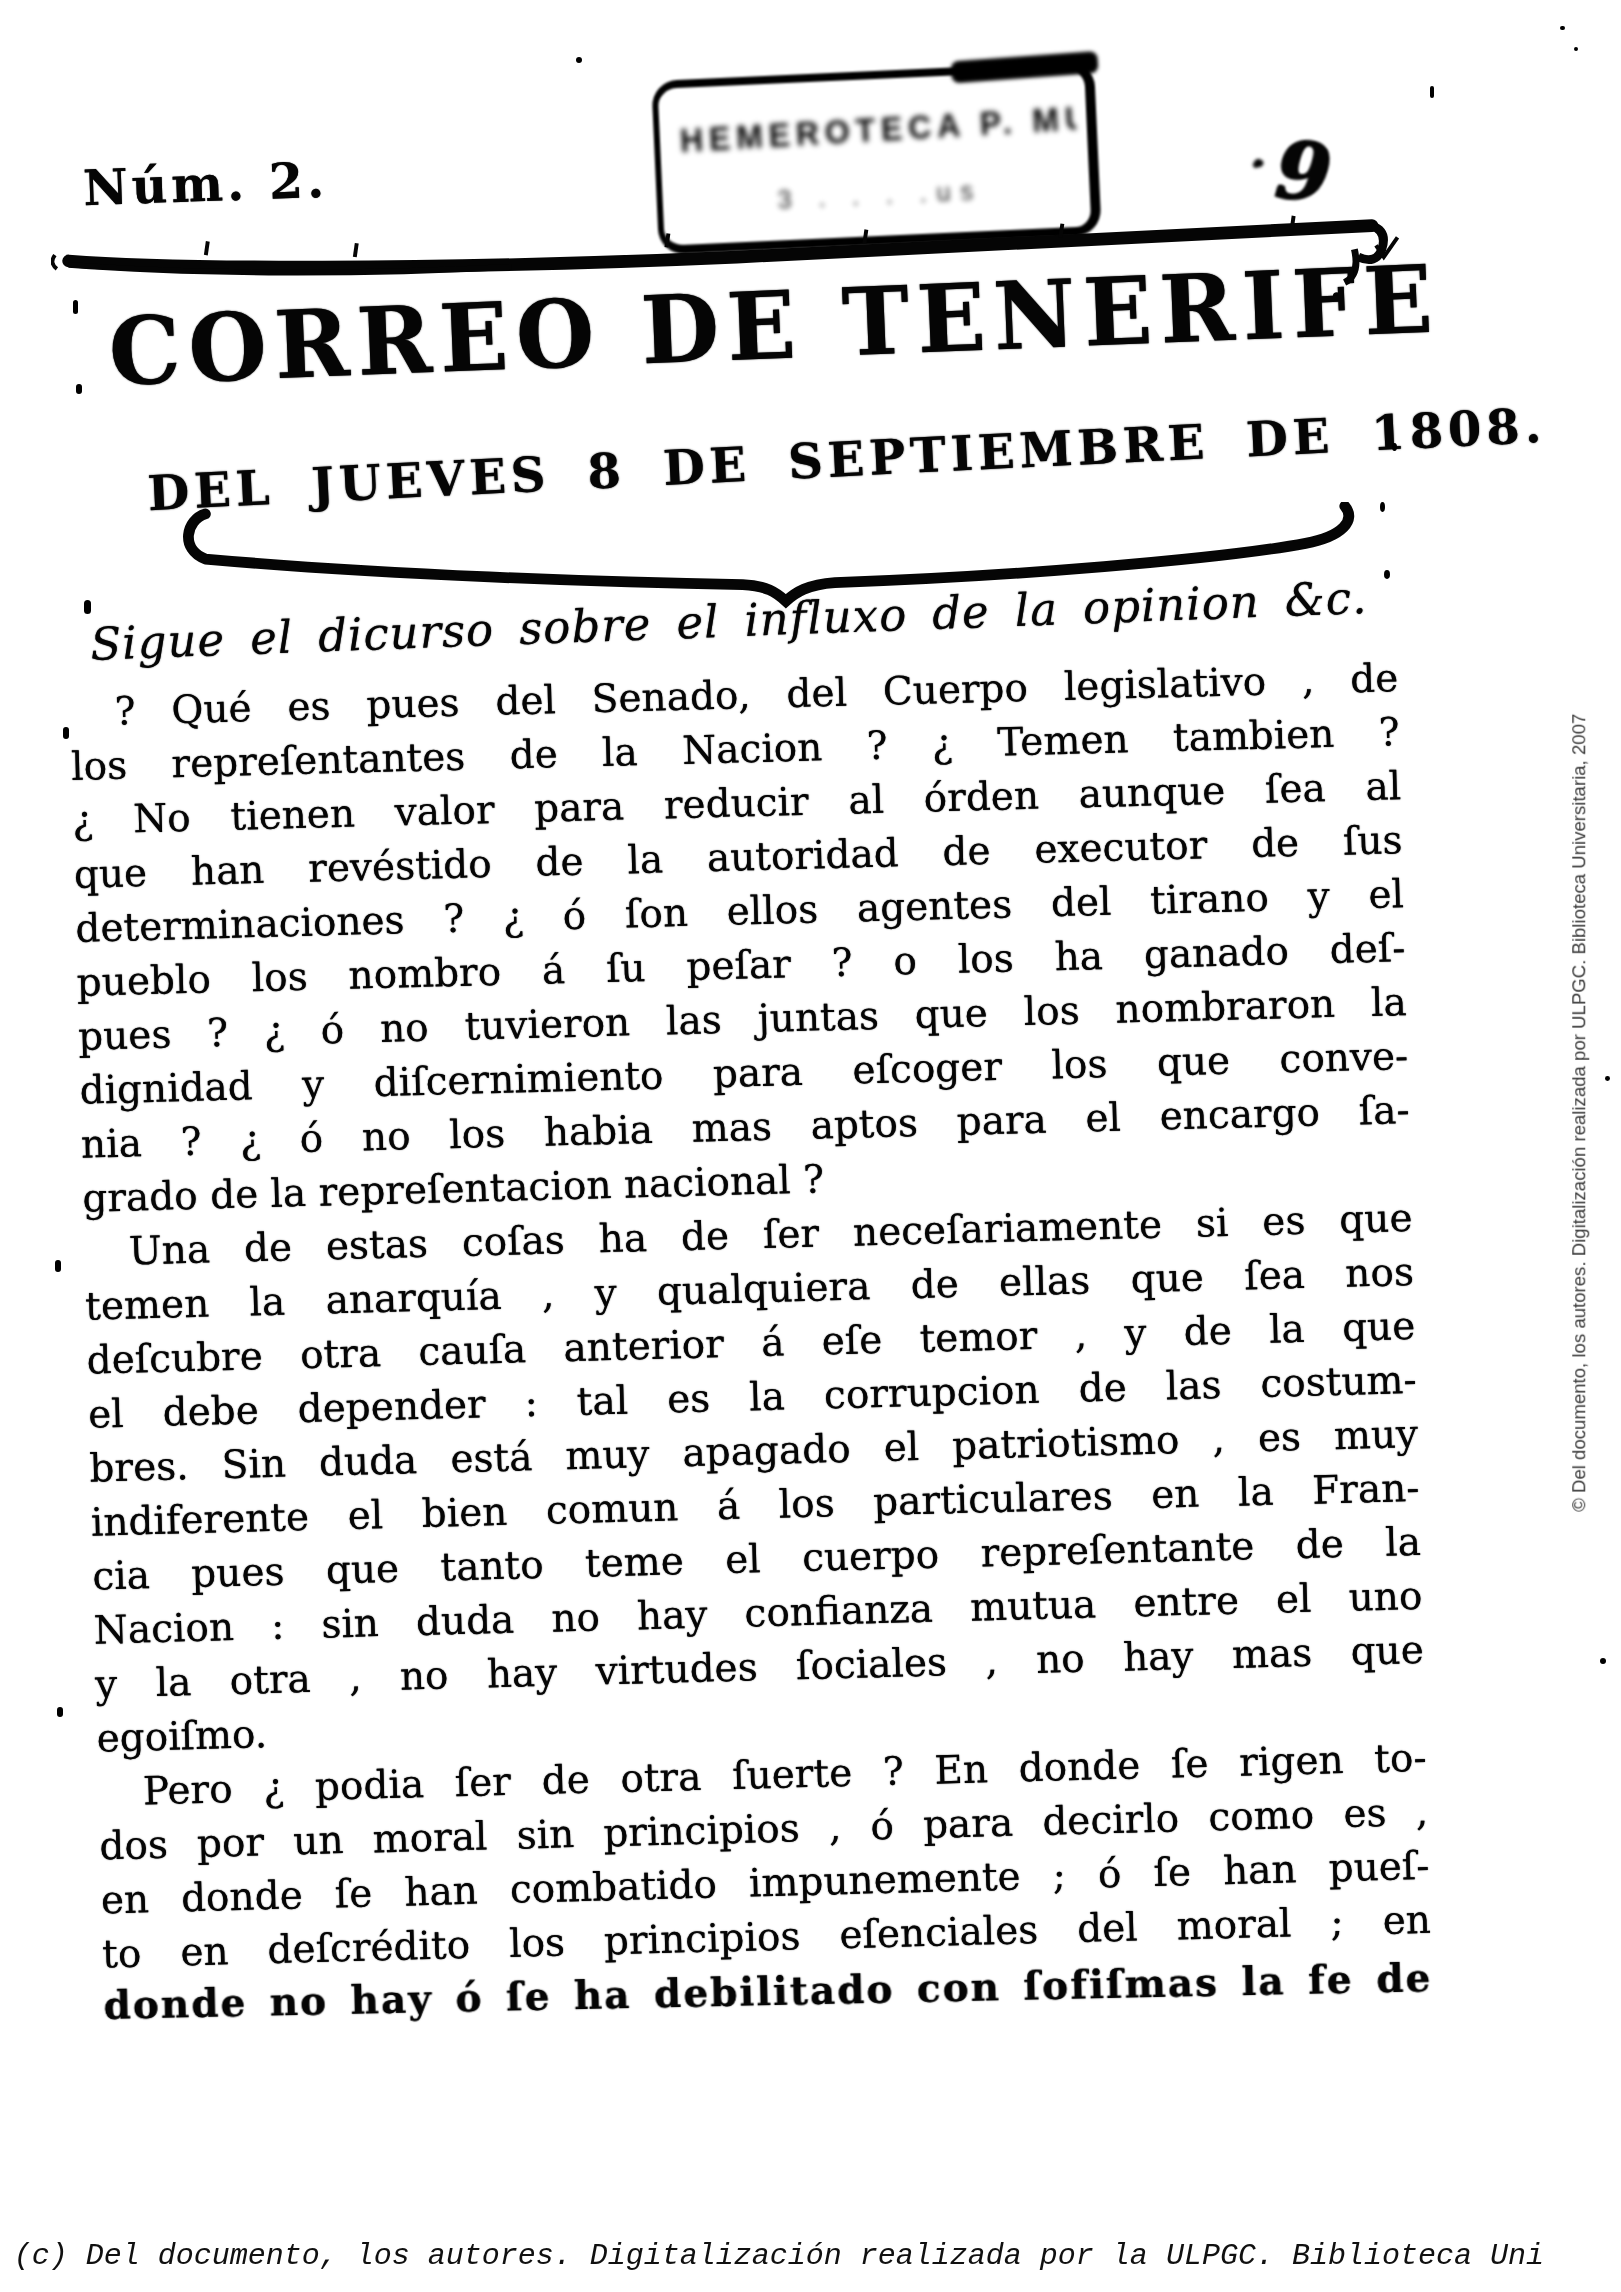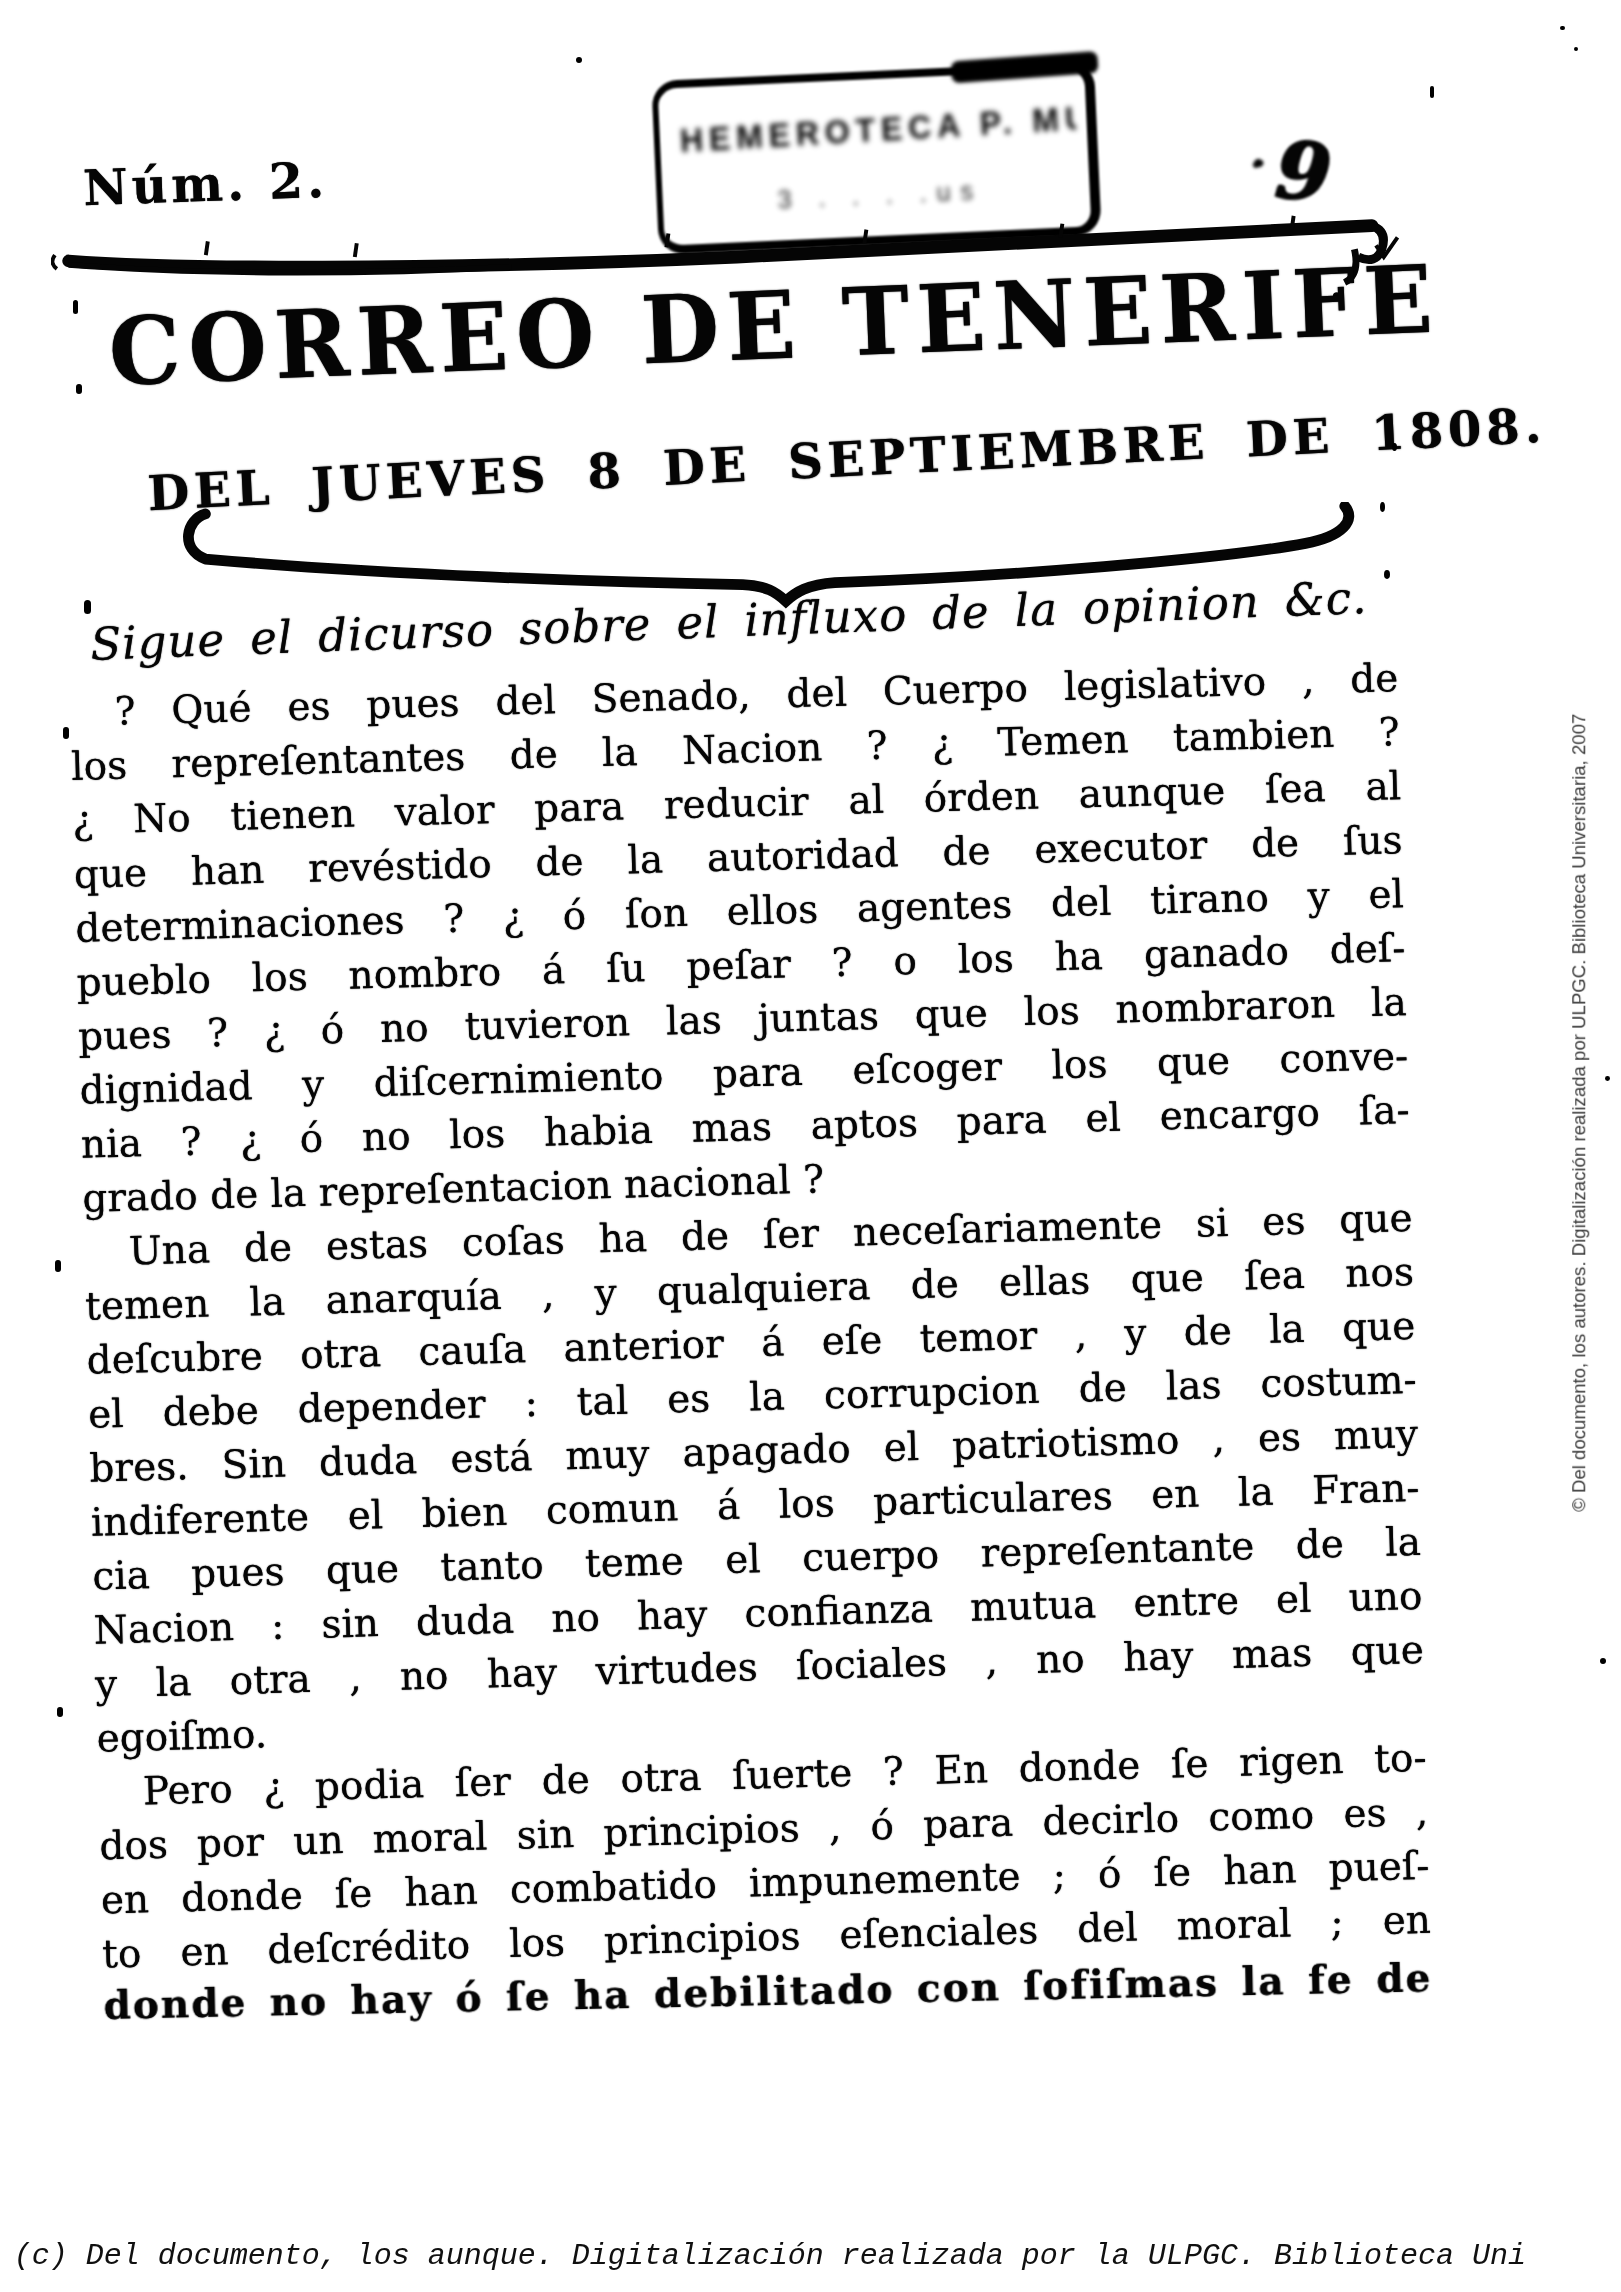--- a/index.html
+++ b/index.html
@@ -142,21 +142,21 @@
       <div class="bline">y la otra , no hay virtudes ſociales , no hay mas que</div>
       <div class="bline nojust">egoiſmo.</div>
       <div class="bline indent">Pero ¿ podia ſer de otra ſuerte ? En donde ſe rigen to-</div>
       <div class="bline">dos por un moral sin principios , ó para decirlo como es ,</div>
       <div class="bline">en donde ſe han combatido impunemente ; ó ſe han pueſ-</div>
       <div class="bline">to en deſcrédito los principios eſenciales del moral ; en</div>
       <div class="bline degraded">donde no hay ó ſe ha debilitado con ſofiſmas la fe de</div>
     </div>
 
   <div class="vnote">© Del documento, los autores. Digitalización realizada por ULPGC. Biblioteca Universitaria, 2007</div>
-  <div class="footnote">(c) Del documento, los aunque. Digitalización realizada por la ULPGC. Biblioteca Uni</div>
+  <div class="footnote">(c) Del documento, los autores. Digitalización realizada por la ULPGC. Biblioteca Uni</div>
 
   <div class="speck" style="left:576px;top:57px;width:5.9px;height:5.9px;"></div>
   <div class="speck" style="left:1430px;top:86px;width:3.9px;height:11.8px;border-radius:2px;"></div>
   <div class="speck" style="left:1560px;top:25.5px;width:4.9px;height:4.9px;"></div>
   <div class="speck" style="left:1574px;top:47px;width:3.9px;height:3.9px;"></div>
   <div class="speck" style="left:73px;top:300px;width:4.9px;height:13.7px;border-radius:2.9px;"></div>
   <div class="speck" style="left:76px;top:384px;width:5.9px;height:9.8px;border-radius:2.9px;"></div>
   <div class="speck" style="left:84px;top:600px;width:6.9px;height:13.7px;border-radius:3.9px;"></div>
   <div class="speck" style="left:63px;top:727px;width:5.9px;height:11.8px;border-radius:2.9px;"></div>
   <div class="speck" style="left:1392px;top:443px;width:4.9px;height:7.8px;"></div>

